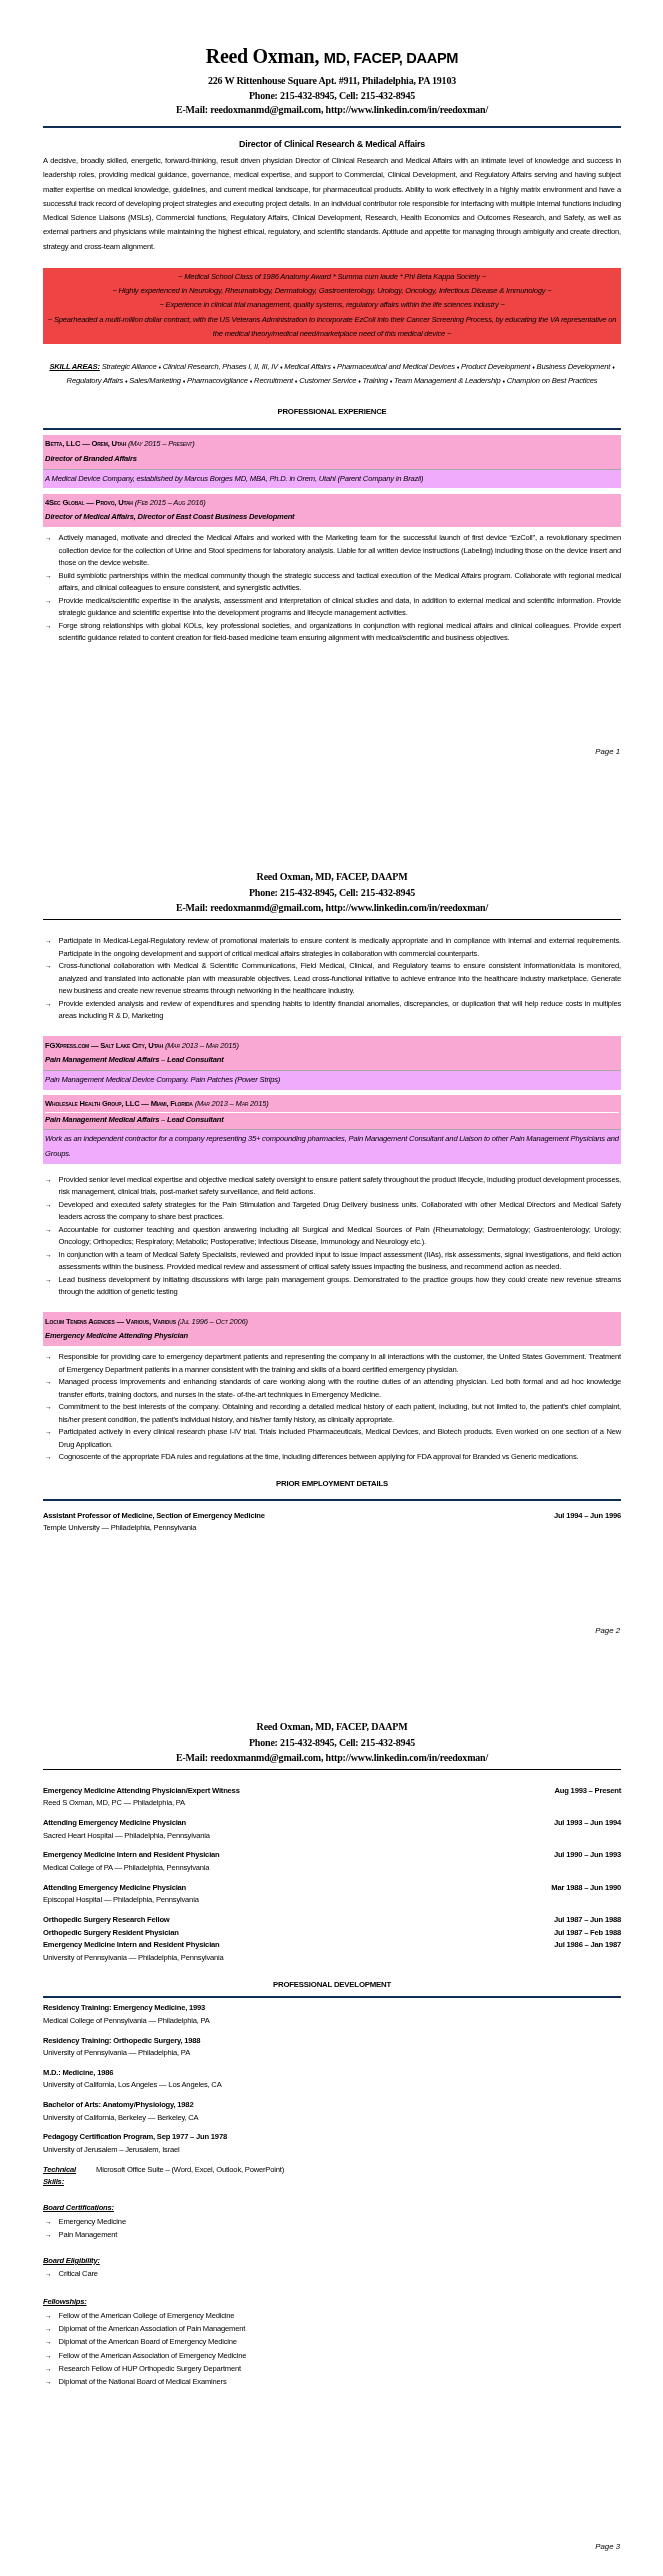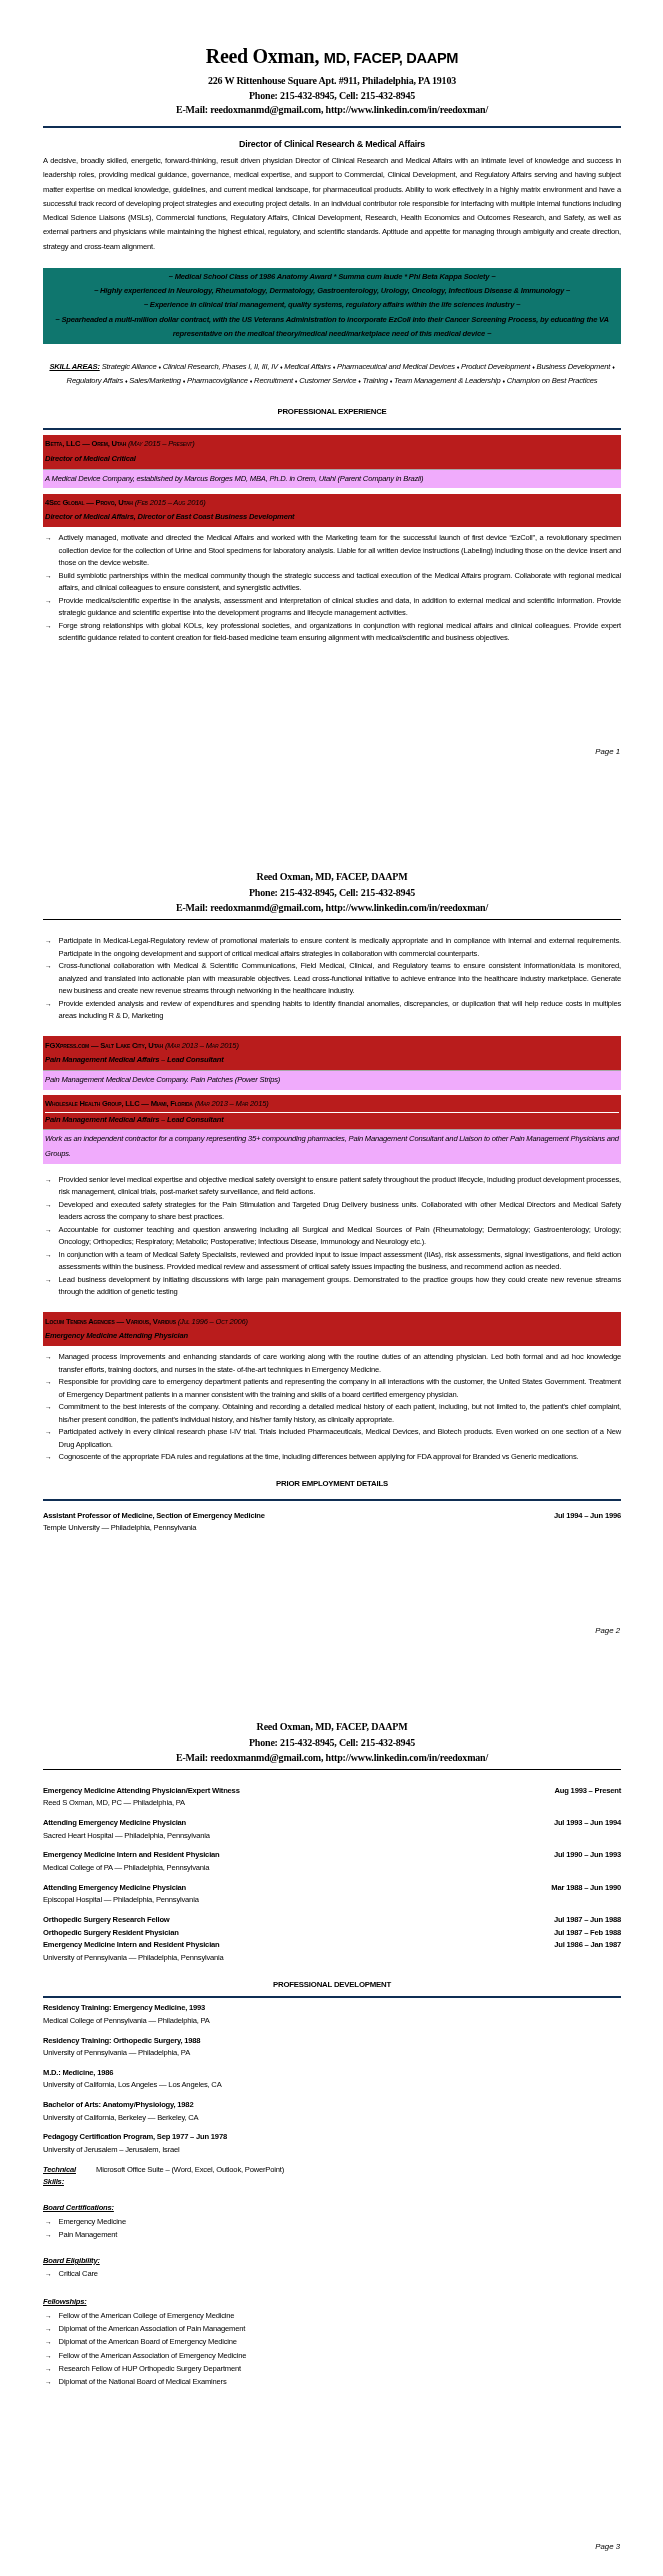--- a/index.html
+++ b/index.html
@@ -11,29 +11,29 @@
   .name-big { text-align: center; font-family: "Liberation Serif", serif; font-weight: bold; font-size: 20px; line-height: 23px; letter-spacing: -0.3px; }
   .name-big .cred { font-family: "Liberation Sans", sans-serif; font-size: 14.6px; }
   .contact-line { text-align: center; font-family: "Liberation Serif", serif; font-weight: bold; font-size: 10px; line-height: 14.6px; letter-spacing: -0.2px; }
   .name-small { text-align: center; font-family: "Liberation Serif", serif; font-weight: bold; font-size: 10px; line-height: 15.6px; letter-spacing: -0.2px; }
   .rule-blue { height: 2.1px; background: #0f2e54; margin: 8.3px 0 0 0; }
   .rule-black { height: 1px; background: #000; margin: 3.1px 0 0 0; }
 
   .headline { text-align: center; font-weight: bold; font-size: 8.9px; margin: 10.4px 0 5.2px; letter-spacing: -0.2px; }
   .summary { font-size: 7.6px; line-height: 14.3px; text-align: justify; letter-spacing: -0.2px; }
 
-  .achievements { background: #0f766e; margin-top: 13.5px; padding: 2.1px 2.1px 3.1px; text-align: center; font-weight: bold; font-style: italic; font-size: 7.6px; line-height: 14.3px; letter-spacing: -0.2px; }
+  .achievements { background: #ef4444; margin-top: 13.5px; padding: 2.1px 2.1px 3.1px; text-align: center; font-weight: normal; font-style: italic; font-size: 7.6px; line-height: 14.3px; letter-spacing: -0.2px; }
 
   .skills { text-align: center; font-style: italic; font-size: 7.6px; line-height: 14.3px; margin: 15.6px 0 0; padding: 0 2.1px; letter-spacing: -0.2px; }
   .skills .skills-label { font-weight: bold; text-decoration: underline; }
 
   .section-title { text-align: center; font-weight: bold; font-size: 7.8px; margin-top: 19px; letter-spacing: -0.2px; }
   .section-rule { height: 2.1px; background: #0f2e54; margin-top: 11.5px; }
 
-  .job-head { background: #b91c1c; padding: 2.1px 2.1px; margin-top: 5.2px; }
+  .job-head { background: #f9a8d4; padding: 2.1px 2.1px; margin-top: 5.2px; }
   .job-company { font-weight: bold; font-size: 7.6px; line-height: 14.6px; font-variant: small-caps; letter-spacing: -0.2px; }
   .job-company .dates { font-weight: normal; font-style: italic; }
   .job-title { font-weight: bold; font-style: italic; font-size: 7.6px; line-height: 14.6px; letter-spacing: -0.2px; }
   .job-desc { background: #f0abfc; border-top: 1.6px solid #a6a6a6; padding: 2.1px 2.1px; font-style: italic; font-size: 7.6px; line-height: 14.6px; text-align: justify; letter-spacing: -0.2px; }
 
   ul.bullets { list-style: none; margin-top: 5.2px; }
   ul.bullets li { position: relative; padding-left: 15.6px; font-size: 7.6px; line-height: 12.5px; text-align: justify; letter-spacing: -0.2px; margin-bottom: 0; }
   ul.bullets li .arrow { position: absolute; left: 2.1px; top: 0; font-size: 6.8px; }
 
   .page-num { position: absolute; right: 44px; font-style: italic; font-size: 7.8px; }
@@ -85,21 +85,21 @@
   </div>
 
   <div class="section-title">PROFESSIONAL EXPERIENCE</div>
   <div class="section-rule"></div>
 
   <div class="job-head">
     <div class="job-company">
       <span>Betta, LLC — Orem, Utah</span>
       <span class="dates">(May 2015 – Present)</span>
     </div>
-    <div class="job-title">Director of Medical Critical</div>
+    <div class="job-title">Director of Branded Affairs</div>
   </div>
   <div class="job-desc">A Medical Device Company, established by Marcus Borges MD, MBA, Ph.D. in Orem, Utahl (Parent Company in Brazil)</div>
 
   <div class="job-head">
     <div class="job-company">
       <span>4Sec Global — Provo, Utah</span>
       <span class="dates">(Feb 2015 – Aug 2016)</span>
     </div>
     <div class="job-title">Director of Medical Affairs, Director of East Coast Business Development</div>
   </div>
@@ -151,22 +151,22 @@
     </ul>
 
   <div class="job-head" style="margin-top:13.5px;">
     <div class="job-company">
       <span>Locum Tenens Agencies — Various, Various</span>
       <span class="dates">(Jul 1996 – Oct 2006)</span>
     </div>
     <div class="job-title">Emergency Medicine Attending Physician</div>
   </div>
   <ul class="bullets">
+      <li><span class="arrow">→</span><span>Responsible for providing care to emergency department patients and representing the company in all interactions with the customer, the United States Government. Treatment of Emergency Department patients in a manner consistent with the training and skills of a board certified emergency physician.</span></li>
       <li><span class="arrow">→</span><span>Managed process improvements and enhancing standards of care working along with the routine duties of an attending physician. Led both formal and ad hoc knowledge transfer efforts, training doctors, and nurses in the state- of-the-art techniques in Emergency Medicine.</span></li>
-      <li><span class="arrow">→</span><span>Responsible for providing care to emergency department patients and representing the company in all interactions with the customer, the United States Government. Treatment of Emergency Department patients in a manner consistent with the training and skills of a board certified emergency physician.</span></li>
       <li><span class="arrow">→</span><span>Commitment to the best interests of the company. Obtaining and recording a detailed medical history of each patient, including, but not limited to, the patient's chief complaint, his/her present condition, the patient's individual history, and his/her family history, as clinically appropriate.</span></li>
       <li><span class="arrow">→</span><span>Participated actively in every clinical research phase I-IV trial. Trials included Pharmaceuticals, Medical Devices, and Biotech products. Even worked on one section of a New Drug Application.</span></li>
       <li><span class="arrow">→</span><span>Cognoscente of the appropriate FDA rules and regulations at the time, including differences between applying for FDA approval for Branded vs Generic medications.</span></li>
     </ul>
 
   <div class="section-title" style="margin-top:15.6px;">PRIOR EMPLOYMENT DETAILS</div>
   <div class="section-rule" style="margin-top:10.4px;"></div>
 
   <div class="prior-block" style="margin-top:9.4px;">
     <div class="prior-row">

